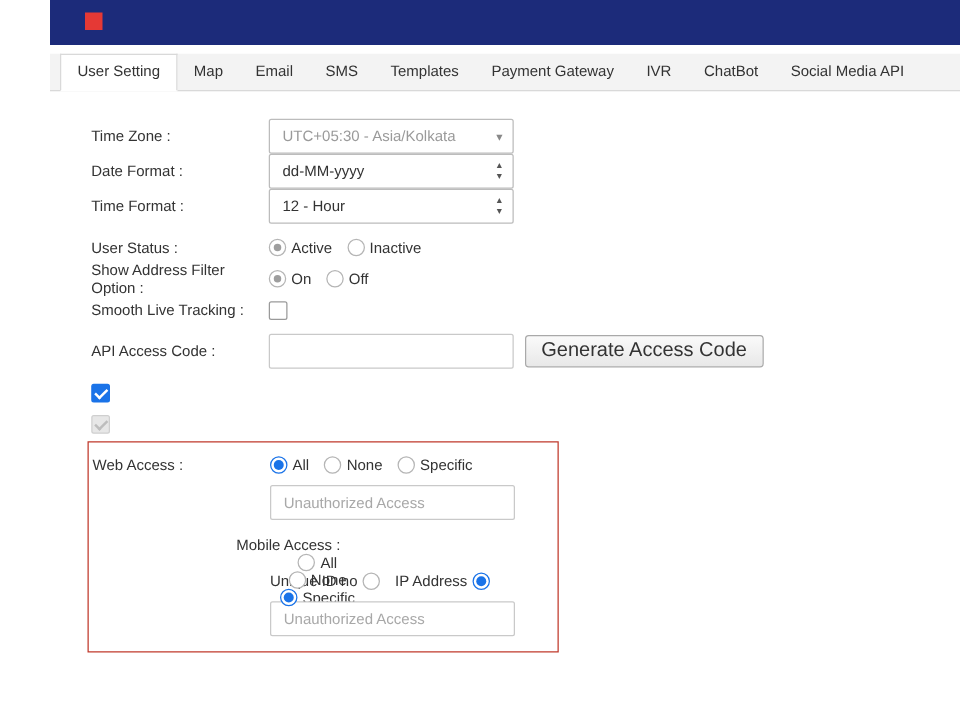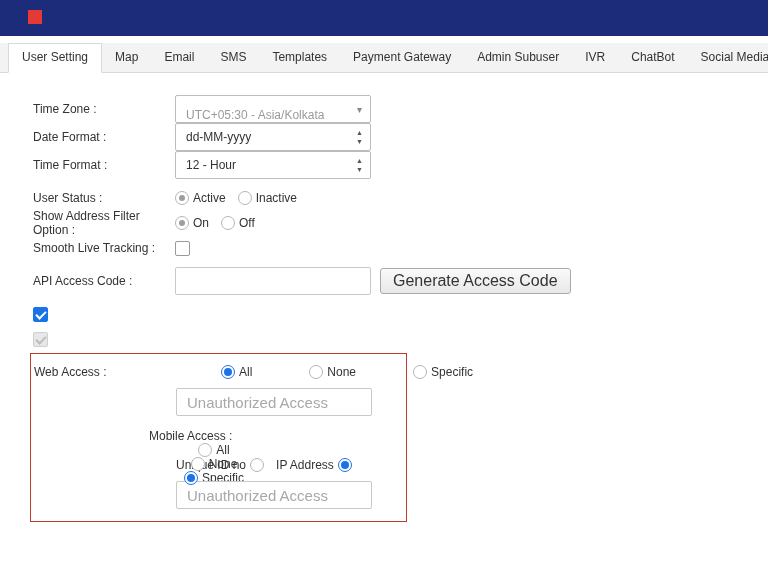--- a/index.html
+++ b/index.html
@@ -1,42 +1,42 @@
 <!DOCTYPE html>
 <html><head>
 <meta charset="utf-8">
 <style>
   * { margin:0; padding:0; box-sizing:border-box; }
   body { font-family:"Liberation Sans", sans-serif; background:#fff; }
-  .page { width:768px; height:573px; background:#fff; position:relative; overflow:hidden; }
+  .page { width:768px; height:573px; background:#fff; position:relative; overflow:hidden;padding-left:40px; }
 
   
   .app-header { height:36px; background:#1c2b7a; position:relative; }
   .logo-sq { position:absolute; left:28px; top:10px; width:14px; height:14px; background:#e53935; }
 
   
   .tabbar { height:30px; background:#f3f3f3; border-bottom:1px solid #d9d9d9; display:flex; align-items:stretch; padding-left:8px; margin-top:7px; }
   .tab { font-size:12px; color:#333; padding:0 13px; line-height:29px; cursor:pointer; white-space:nowrap; }
   .tab.active { background:#fff; border:1px solid #d9d9d9; border-bottom:1px solid #fff; margin-bottom:-1px; line-height:27px; }
 
   
   .content { padding-top:22px; }
   .row { display:flex; align-items:center; margin-left:33px; }
   .lbl { width:142px; flex-shrink:0; font-size:12px; color:#333; }
   .h28 { height:28px; }
   .h20 { height:20px; }
 
   .selectbox { width:196px; height:28px; border:1px solid #bcbcbc; border-radius:2px; background:#fff;
                display:flex; align-items:center; padding:0 22px 0 10px; font-size:12px; color:#333;
                position:relative; cursor:pointer; }
-  .selectbox.muted { color:#9a9a9a;align-items:flex-end; }
+  .selectbox.muted { color:#9a9a9a; }
   .caret { position:absolute; right:8px; top:8px; font-size:10px; color:#888; }
   .updown { position:absolute; right:7px; top:4px; font-size:7px; line-height:9px; color:#555; text-align:center; }
 
-  .textinput { width:196px; height:28px; border:1px solid #c9c9c9; border-radius:2px; font-size:15px;
+  .textinput { width:196px; height:28px; border:1px solid #c9c9c9; border-radius:2px; font-size:12px;
                padding:0 10px; color:#ef4444; font-family:"Liberation Sans", sans-serif; }
   .textinput::placeholder { color:#a8a8a8; }
 
   .btn { margin-left:9px; height:26px; padding:0 12px; font-size:16px; color:#333;
          background:linear-gradient(#fafafa,#e8e8e8); border:1px solid #a9a9a9; border-radius:3px; cursor:pointer;
          font-family:"Liberation Sans", sans-serif; }
 
   .radio { width:14px; height:14px; border-radius:50%; border:1px solid #b5b5b5; background:#fff;
            position:relative; flex-shrink:0; cursor:pointer; }
   .radio.sel-gray::after { content:""; position:absolute; left:3px; top:3px; width:6px; height:6px;
@@ -74,21 +74,20 @@
     <div class="logo-sq"></div>
   </div>
 
   <div class="tabbar">
     <div class="tab active">User Setting</div>
     <div class="tab">Map</div>
     <div class="tab">Email</div>
     <div class="tab">SMS</div>
     <div class="tab">Templates</div>
     <div class="tab">Payment Gateway</div>
-    <div class="tab">Admin Subuser</div>
     <div class="tab">IVR</div>
     <div class="tab">ChatBot</div>
     <div class="tab">Social Media API</div>
   </div>
 
   <div class="content">
 
     <div class="row h28">
       <div class="lbl">Time Zone :</div>
       <div class="selectbox muted">
@@ -151,21 +150,21 @@
     <div class="row h20 sp7">
       <span class="checkbox checked"></span>
     </div>
 
     <div class="row h20 sp3">
       <span class="checkbox disabled-checked"></span>
     </div>
 
     <div class="red-box">
 
-      <div class="row h20" style="margin-left:0;gap:45px;">
+      <div class="row h20" style="margin-left:0;">
         <div class="lbl">Web Access :</div>
         <div class="opt">
           <span class="radio sel-blue"></span>
           <span class="optlbl">All</span>
         </div>
         <div class="opt">
           <span class="radio"></span>
           <span class="optlbl">None</span>
         </div>
         <div class="opt">

